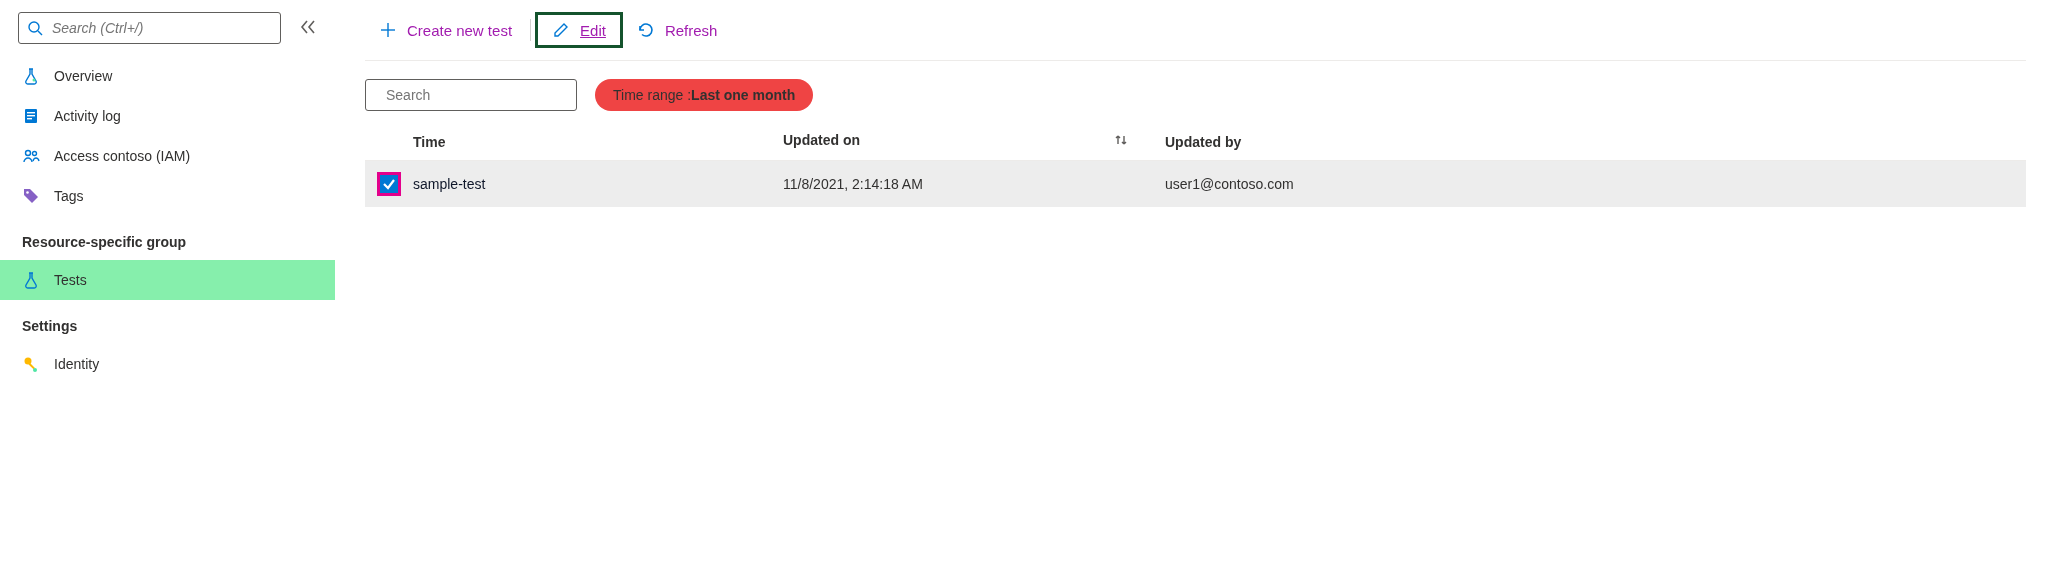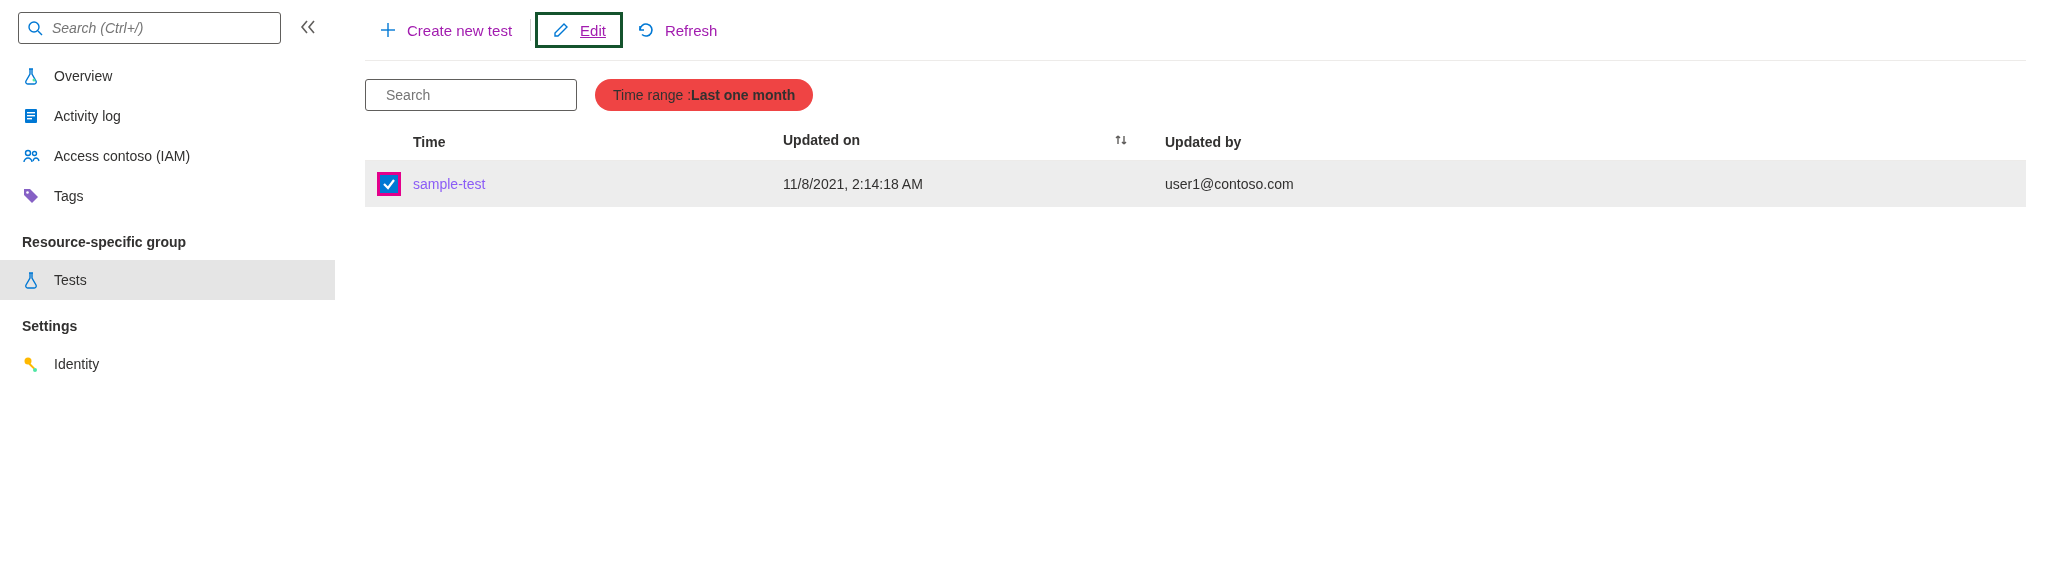--- a/index.html
+++ b/index.html
@@ -22,21 +22,21 @@
   .search-box input {
     border: none; outline: none; flex: 1; font-size: 14px;
     font-style: italic; color: #605e5c; background: transparent;
   }
   .search-box svg { width: 16px; height: 16px; margin-right: 7px; }
   .collapse-chevrons { color: #605e5c; cursor: pointer; }
   .nav-item {
     display: flex; align-items: center; gap: 14px;
     height: 40px; padding: 0 22px; cursor: pointer;
   }
-  .nav-item.selected { background: #e5e5e5; }
+  .nav-item.selected { background: #86efac; }
   .nav-item .icon { width: 18px; height: 18px; display:flex; align-items:center; justify-content:center; }
   .section-header { padding: 18px 22px 10px 22px; font-weight: 700; }
 
   
   .main { flex: 1; padding: 12px 30px 0 30px; min-width: 0; }
   .toolbar {
     display: flex; align-items: center; gap: 0;
     border-bottom: 1px solid #edebe9; padding-bottom: 12px;
   }
   .tool-btn {
@@ -73,21 +73,21 @@
 
   .grid-row {
     display: flex; align-items: center; height: 46px;
     background: #ededed;
   }
   .checkbox {
     width: 24px; height: 24px; background: #0078d4;
     display: flex; align-items: center; justify-content: center;
     color: #fff; border: 3px solid #e3008c;
   }
-  .link { color: #8b5cf6; cursor: pointer; }
+  .link { color: #0f172a; cursor: pointer; }
 </style>
 </head>
 <body>
 
 <div class="sidebar">
   <div class="search-row">
     <div class="search-box">
       <svg viewBox="0 0 16 16" fill="none" stroke="#0078d4" stroke-width="1.4">
           <circle cx="7" cy="7" r="5"></circle>
           <line x1="11" y1="11" x2="15" y2="15"></line>

